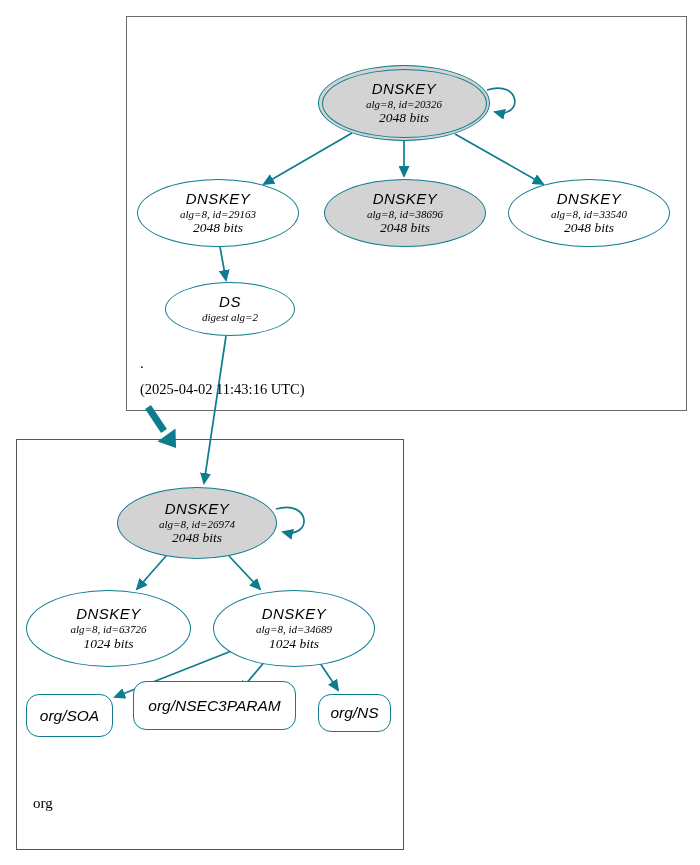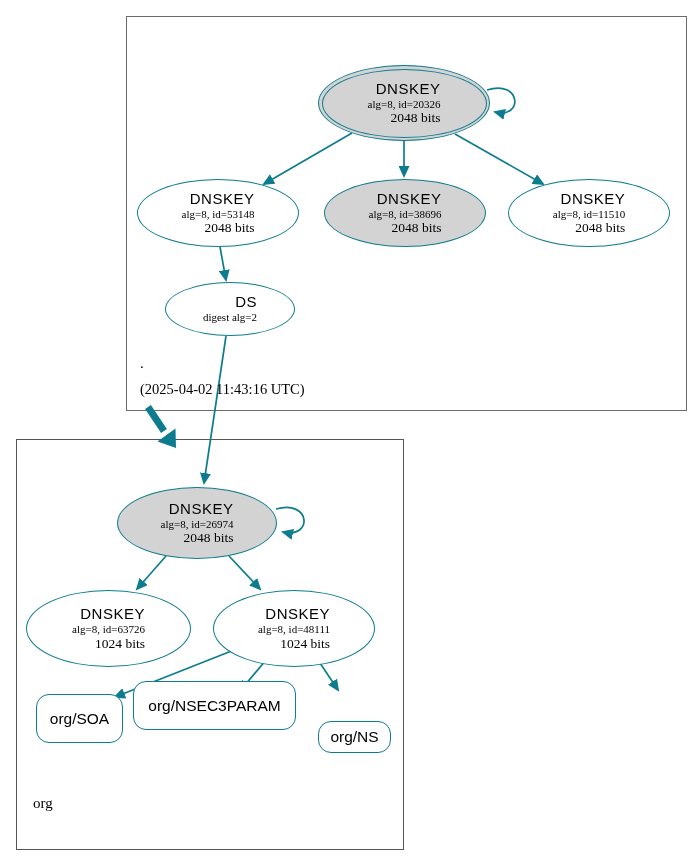--- a/index.html
+++ b/index.html
@@ -4,21 +4,21 @@
 <style>
   html,body{margin:0;padding:0;background:#ffffff;}
   #canvas{
     position:relative;width:700px;height:865px;background:#ffffff;overflow:hidden;
     font-family:"Liberation Serif", serif;color:#000;
   }
   .zone-box{position:absolute;border:1px solid #6b6b6b;background:#ffffff;z-index:0;}
   #edges{position:absolute;left:0;top:0;z-index:1;}
   .node{
     position:absolute;z-index:2;display:flex;align-items:center;justify-content:center;
-    text-align:right;box-sizing:border-box;
+    text-align:center;box-sizing:border-box;font-style:italic;
   }
   .ellipse{
     border:1.6px solid #0e7c8f;border-radius:50%;background:#ffffff;
   }
   .ellipse.gray{background:#d3d3d3;}
   .ring{position:absolute;inset:2.5px;border:1.6px solid #0e7c8f;border-radius:50%;pointer-events:none;}
   .stack{position:relative;z-index:1;line-height:1.12;}
   .node-title{font-family:"Liberation Sans", sans-serif;font-size:15px;letter-spacing:.5px;}
   .node-detail{font-size:11px;}
   .node-bits{font-size:13.5px;}
@@ -70,37 +70,37 @@
     <div class="stack">
       <div class="node-title">DNSKEY</div>
       <div class="node-detail">alg=8, id=20326</div>
       <div class="node-bits">2048 bits</div>
     </div>
   </div>
 
   <div class="node ellipse" style="left:137px;top:179px;width:162px;height:68px;">
     <div class="stack">
       <div class="node-title">DNSKEY</div>
-      <div class="node-detail">alg=8, id=53148</div>
+      <div class="node-detail">alg=8, id=29163</div>
       <div class="node-bits">2048 bits</div>
     </div>
   </div>
 
   <div class="node ellipse gray" style="left:324px;top:179px;width:162px;height:68px;">
     <div class="stack">
       <div class="node-title">DNSKEY</div>
       <div class="node-detail">alg=8, id=38696</div>
       <div class="node-bits">2048 bits</div>
     </div>
   </div>
 
   <div class="node ellipse" style="left:508px;top:179px;width:162px;height:68px;">
     <div class="stack">
       <div class="node-title">DNSKEY</div>
-      <div class="node-detail">alg=8, id=11510</div>
+      <div class="node-detail">alg=8, id=33540</div>
       <div class="node-bits">2048 bits</div>
     </div>
   </div>
 
   <div class="node ellipse" style="left:165px;top:282px;width:130px;height:54px;">
     <div class="stack">
       <div class="node-title">DS</div>
       <div class="node-detail">digest alg=2</div>
     </div>
   </div>
@@ -120,30 +120,30 @@
     <div class="stack">
       <div class="node-title">DNSKEY</div>
       <div class="node-detail">alg=8, id=63726</div>
       <div class="node-bits">1024 bits</div>
     </div>
   </div>
 
   <div class="node ellipse" style="left:213px;top:590px;width:162px;height:77px;">
     <div class="stack">
       <div class="node-title">DNSKEY</div>
-      <div class="node-detail">alg=8, id=48111</div>
+      <div class="node-detail">alg=8, id=34689</div>
       <div class="node-bits">1024 bits</div>
     </div>
   </div>
 
-  <div class="node rrset" style="left:36px;top:694px;width:87px;height:49px;">
+  <div class="node rrset" style="left:26px;top:694px;width:87px;height:43px;">
     <span>org/SOA</span>
   </div>
   <div class="node rrset" style="left:133px;top:681px;width:163px;height:49px;">
     <span>org/NSEC3PARAM</span>
   </div>
-  <div class="node rrset" style="left:318px;top:694px;width:73px;height:32px;margin-top:27px;">
+  <div class="node rrset" style="left:318px;top:694px;width:73px;height:38px;">
     <span>org/NS</span>
   </div>
 
   <div class="zone-label" style="left:33px;top:795px;">org</div>
 
 </div>
 
 </body></html>

